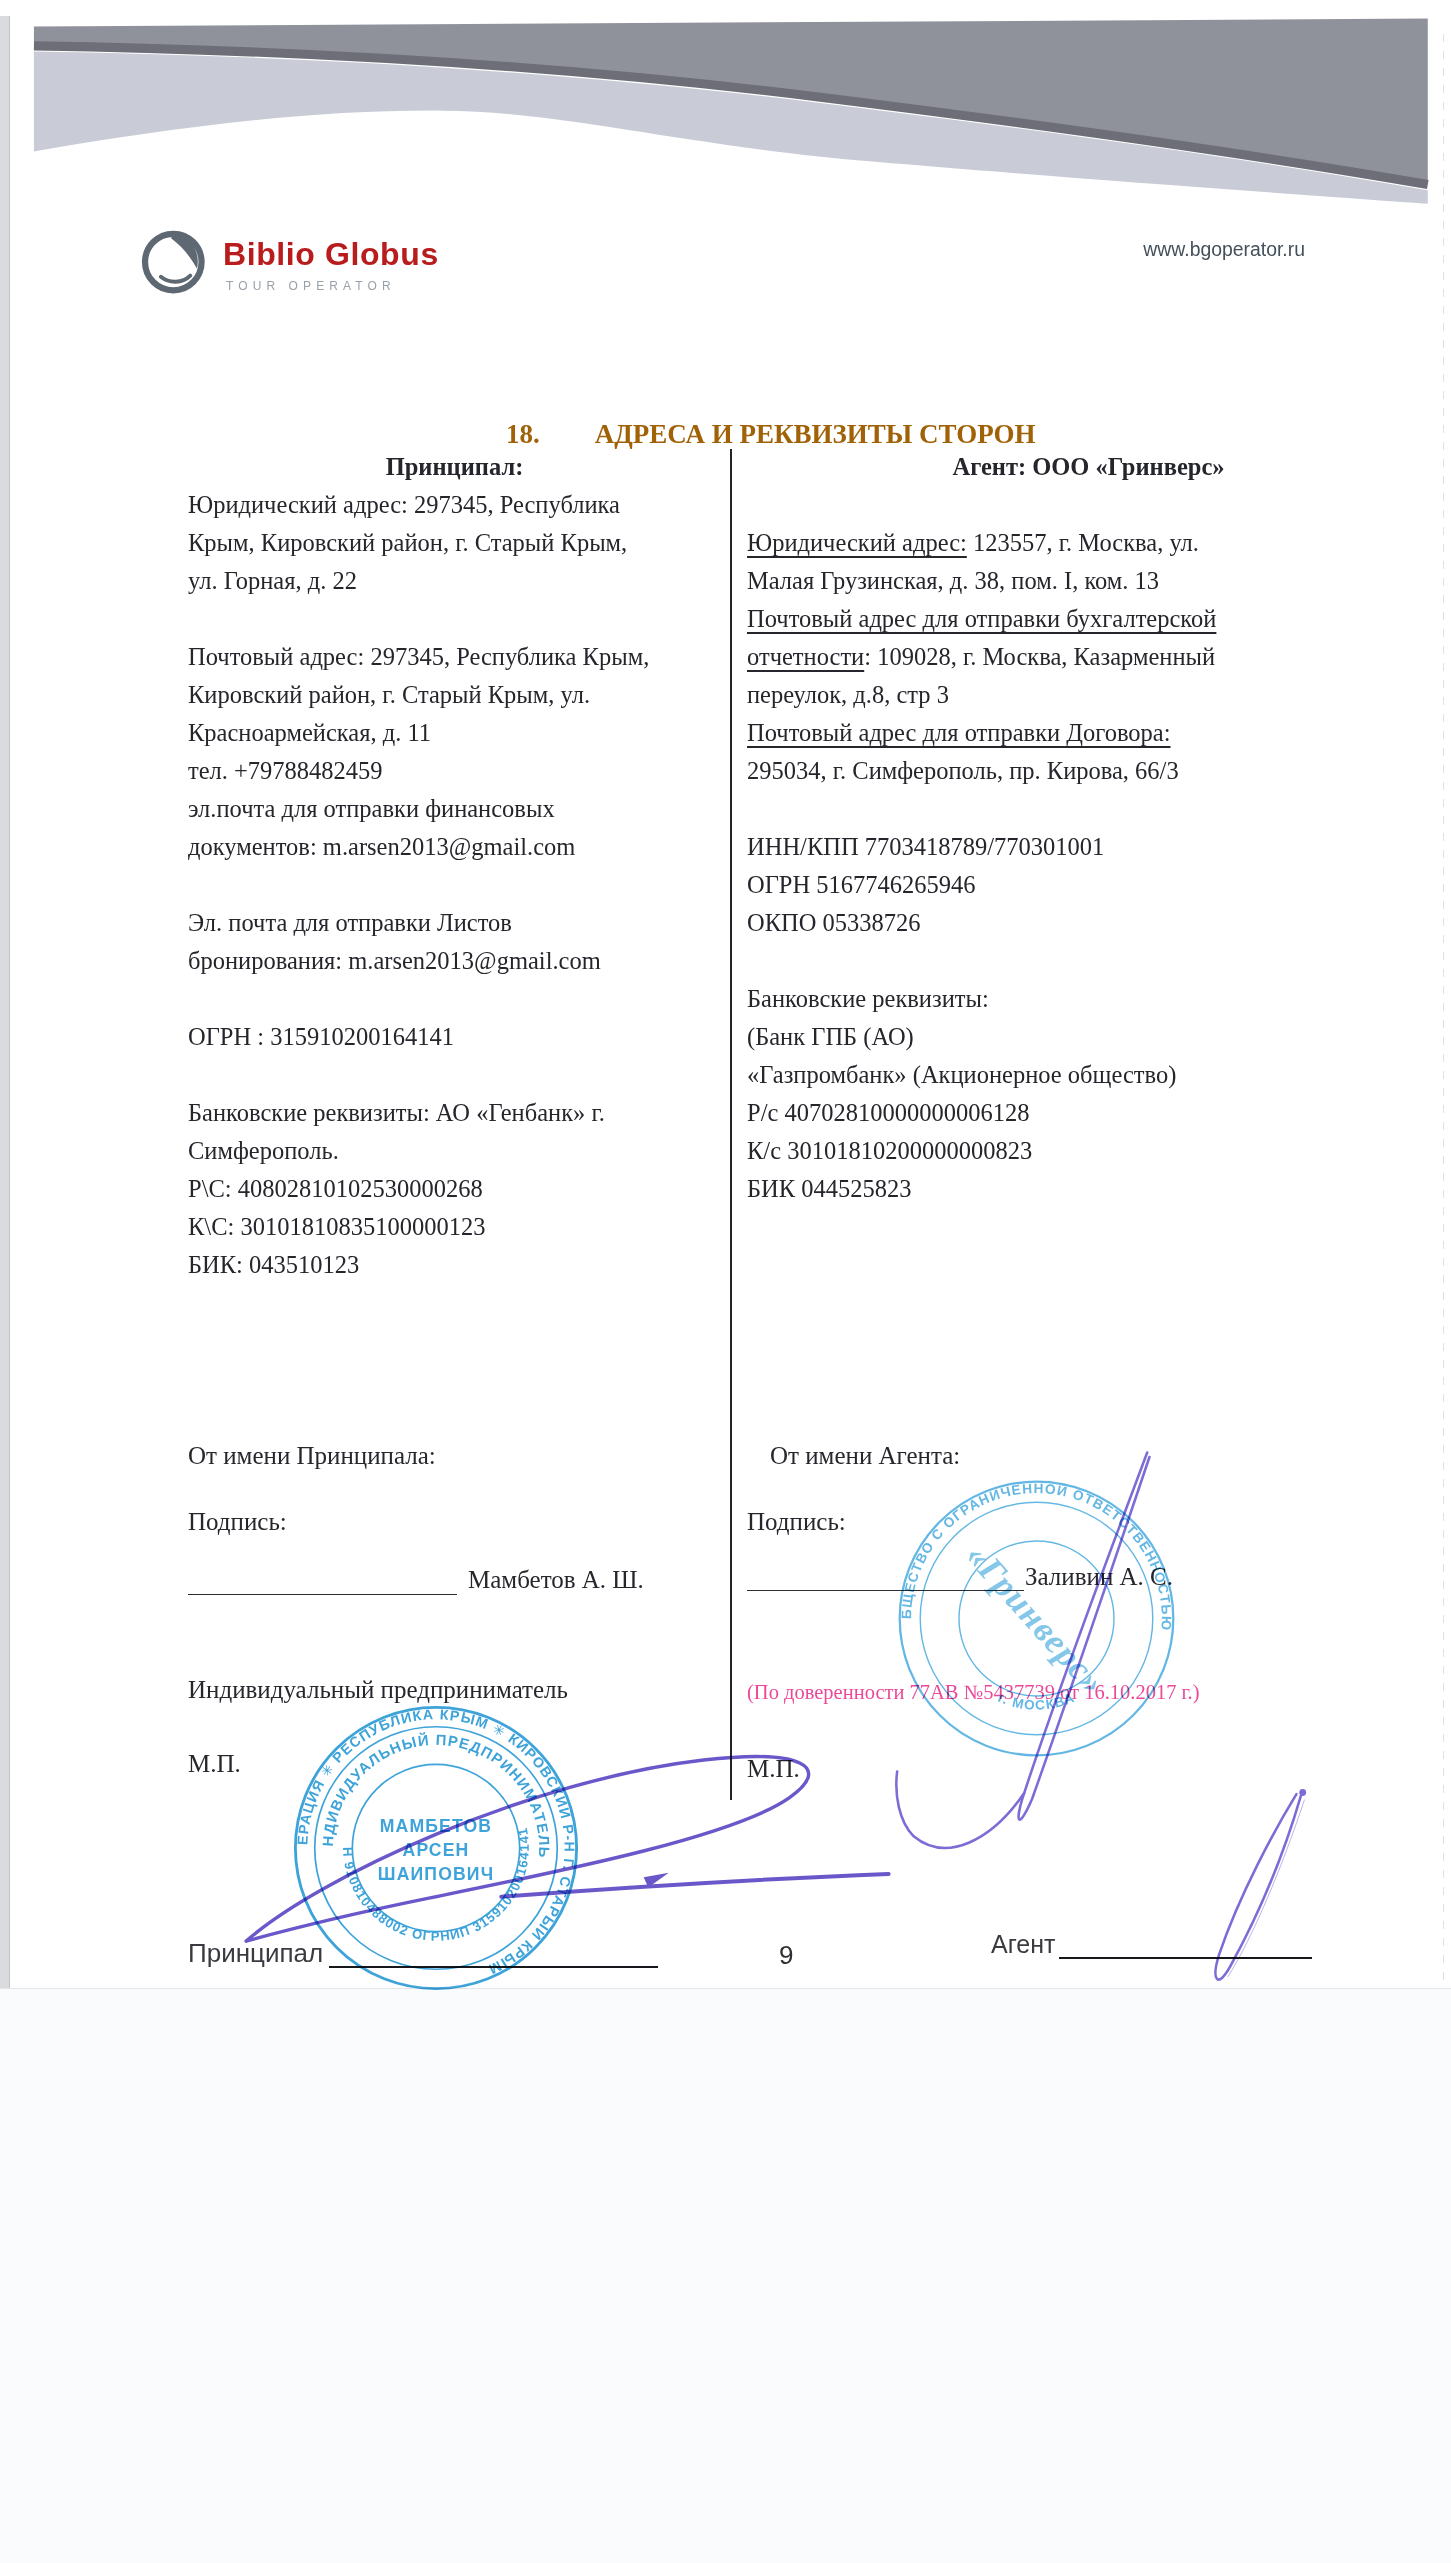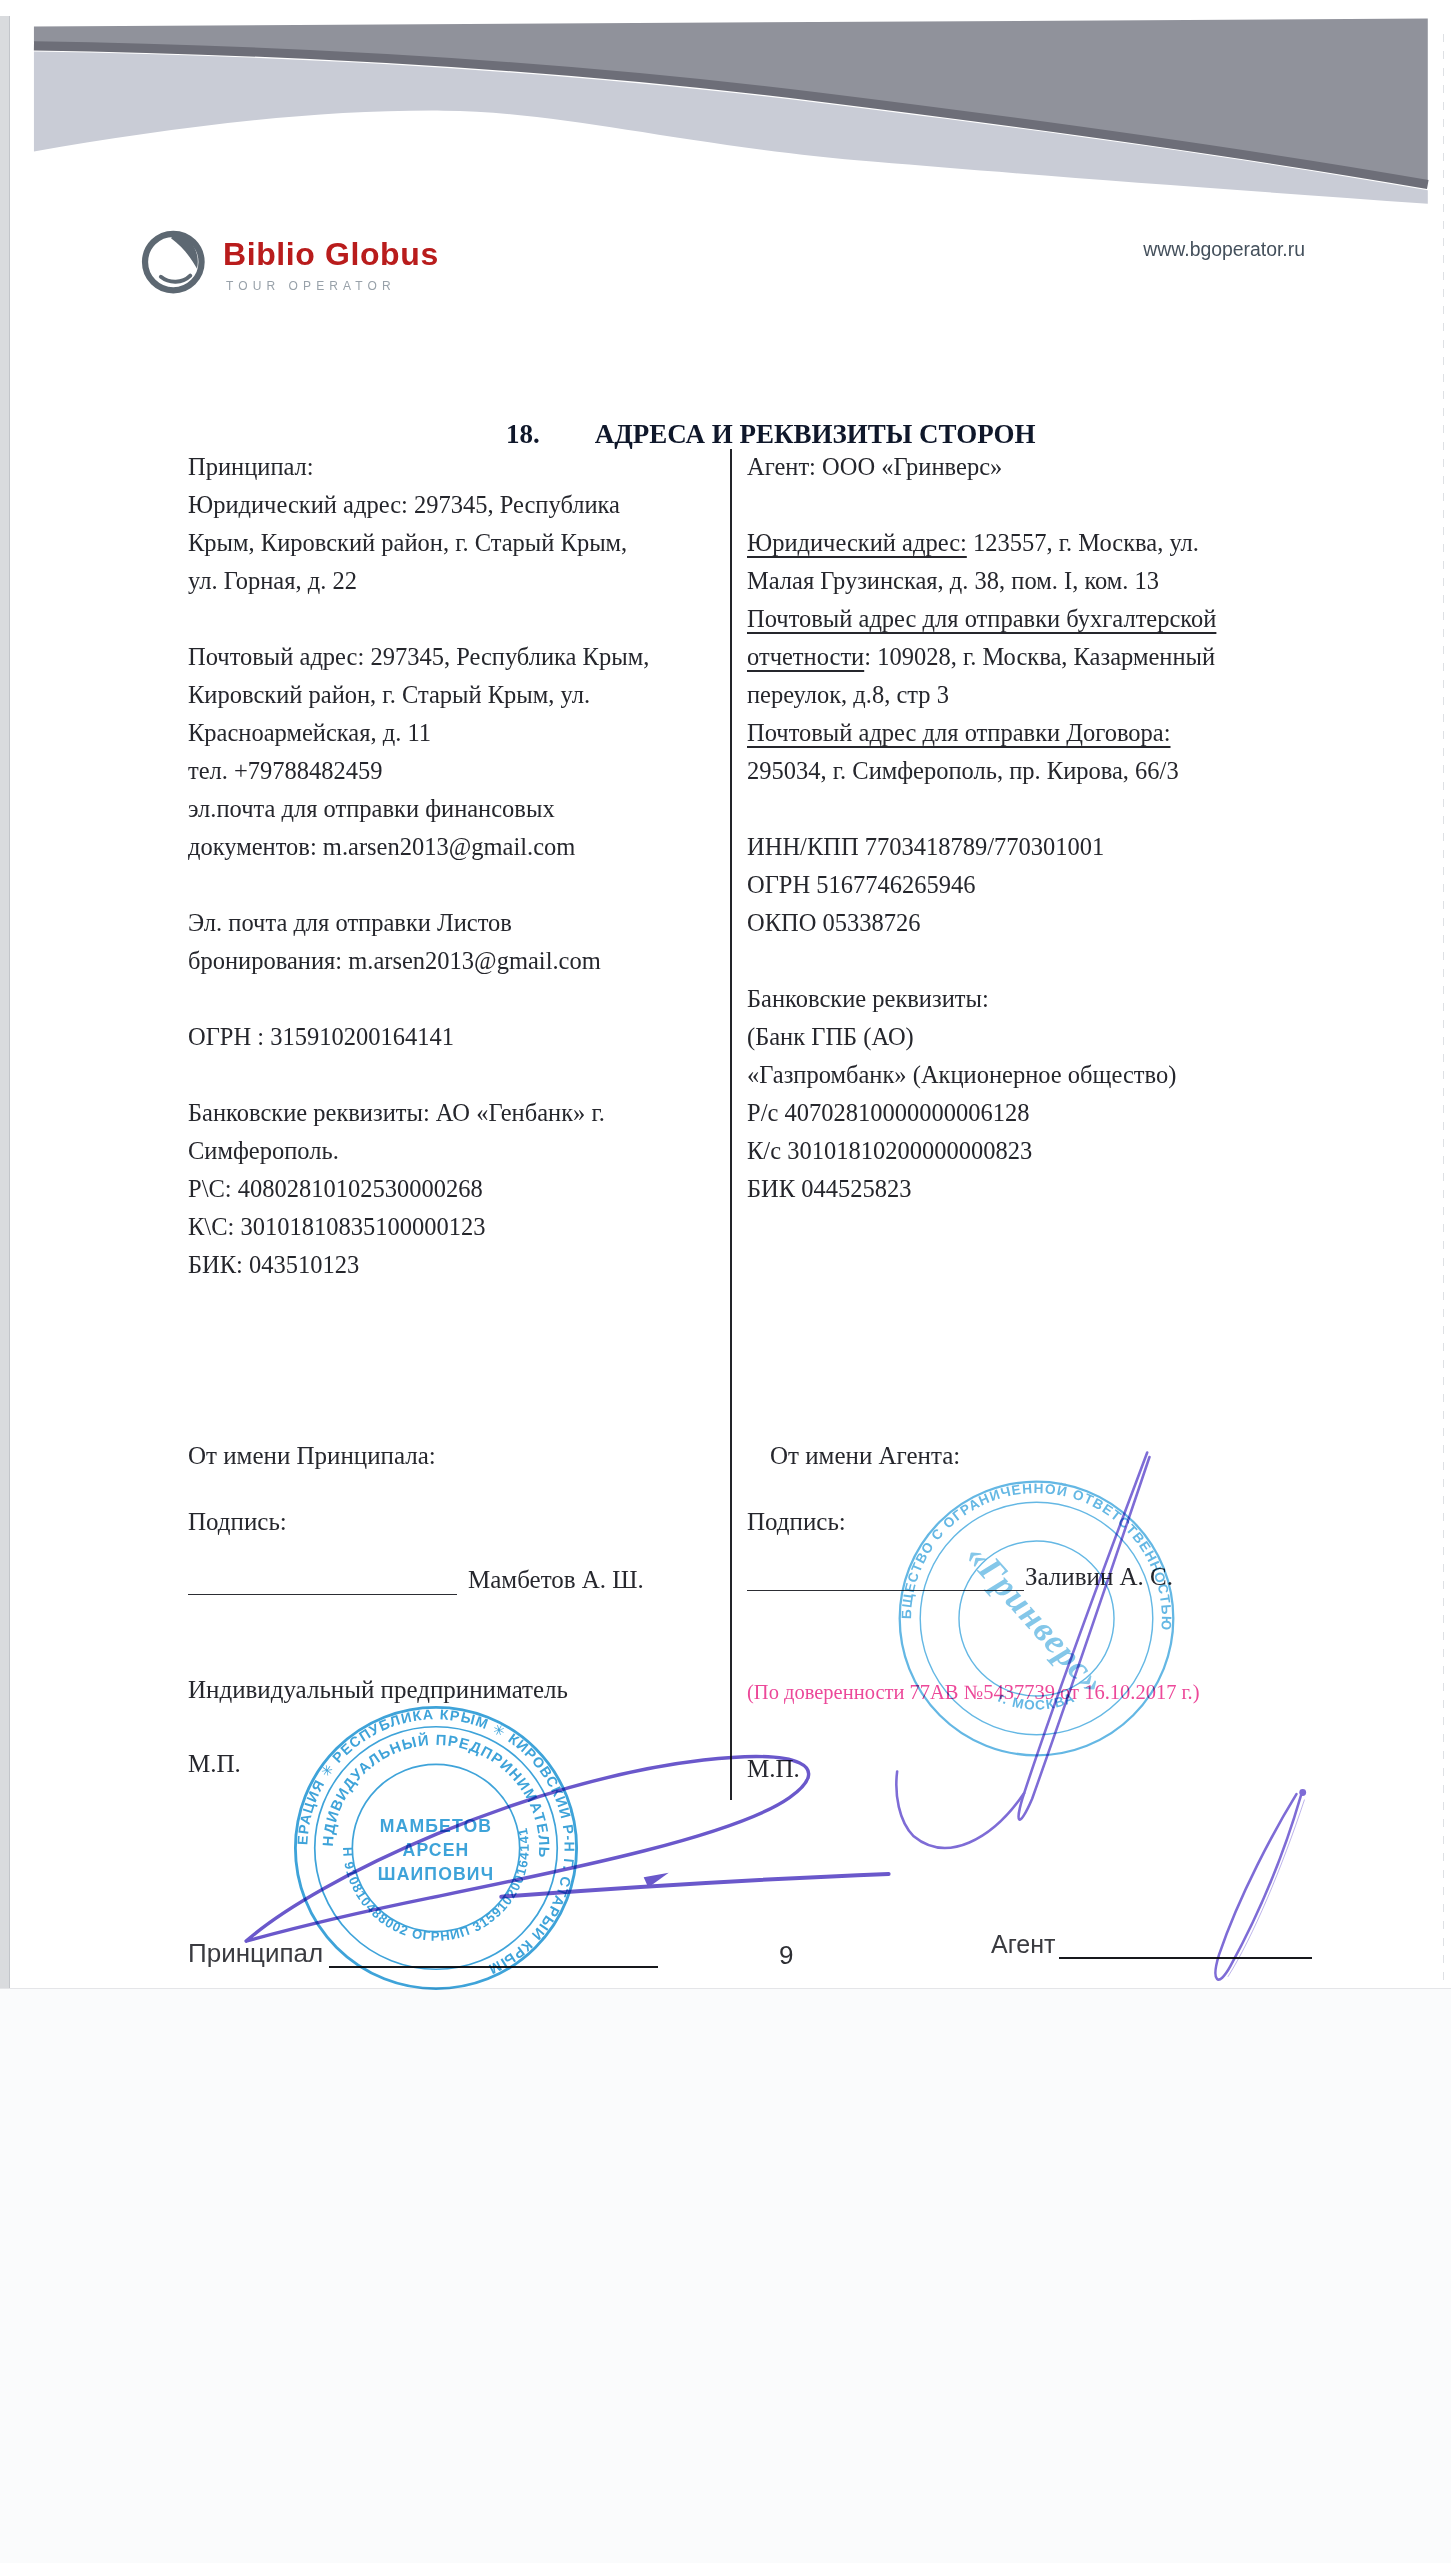--- a/index.html
+++ b/index.html
@@ -15,27 +15,27 @@
   .edge-right{left:1443px;top:34px;width:1.1px;height:1948px;opacity:.65;
     background:repeating-linear-gradient(180deg,#ccd0d5 0 8px,transparent 8px 17px);}
   .page-bottom{left:0;top:1988px;width:1452px;height:1.1px;background:#e4e5e8;}
 
   
   .logo-name{left:223px;top:236px;font-size:32px;font-weight:bold;color:#b91c1c;letter-spacing:0.6px;}
   .logo-sub{left:226px;top:279px;font-size:12px;color:#98a1a9;letter-spacing:5.1px;}
   .website{left:1082px;top:238px;width:223px;font-size:19.4px;color:#44505c;text-align:right;}
 
   
-  .title-row{left:506px;top:419px;display:flex;gap:55px;font-size:27px;font-weight:bold;color:#0f172a;}
+  .title-row{left:506px;top:419px;display:flex;gap:55px;font-size:27px;font-weight:bold;color:#a16207;}
 
   
   .col{top:448px;font-size:24.5px;line-height:38px;color:#25262c;}
   .col-left{left:188px;width:533px;}
   .col-right{left:747px;width:683px;}
-  .col-heading{font-weight:normal;white-space:nowrap;}
+  .col-heading{font-weight:bold;white-space:nowrap;text-align:center;}
   .tline{white-space:nowrap;min-height:38px;}
   .tline .u{text-decoration:underline;text-underline-offset:5.1px;text-decoration-thickness:1.7px;}
   .divider{left:730px;top:449px;width:1.7px;height:1351px;background:#232429;}
 
   
   .sig-text{font-size:25px;color:#26272d;white-space:nowrap;}
   .sig-small{font-size:20.5px;color:#ec4899;white-space:nowrap;}
   .sigline{border-bottom:1.7px solid #2c2d33;height:0;}
   .footline{border-bottom:2.8px solid #17181c;height:0;}
   .foot-label{font-size:26px;color:#3a3b40;white-space:nowrap;}

